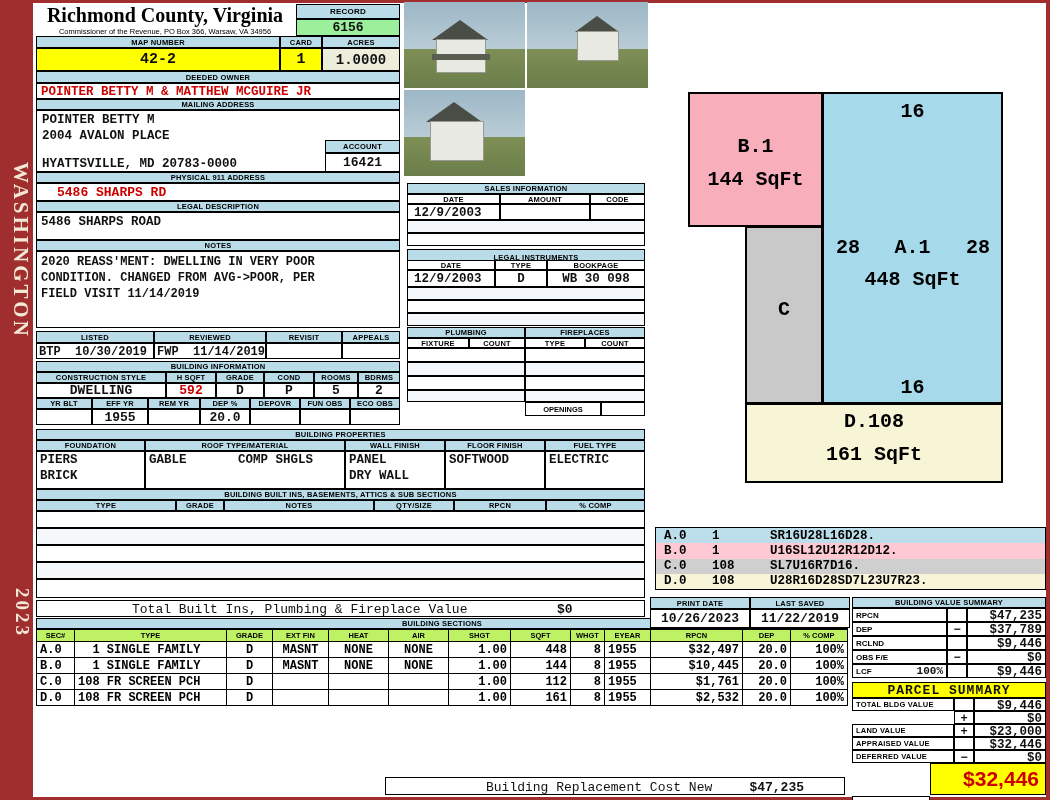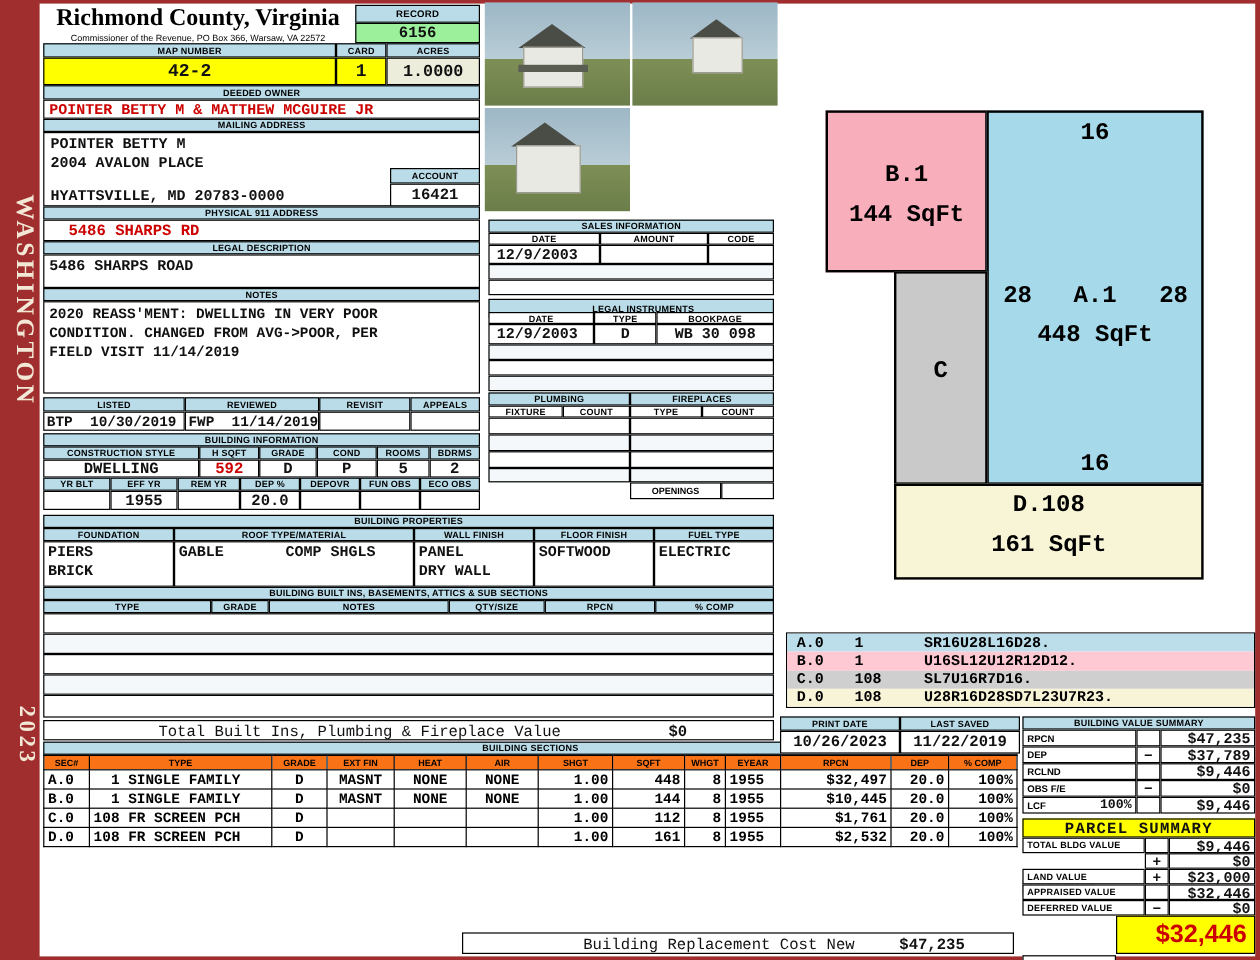--- a/index.html
+++ b/index.html
@@ -14,21 +14,21 @@
        box-sizing:border-box;white-space:nowrap;overflow:hidden;}
   .box{border:1px solid #000;background:#fff;box-sizing:border-box;}
   .mono{font-family:"Liberation Mono","DejaVu Sans Mono",monospace;font-weight:bold;
         white-space:pre;color:#111;}
   .red{color:#CC0000;}
   .erow{position:absolute;border:1px solid #000;background:#fff;box-sizing:border-box;}
   .center{display:flex;align-items:center;justify-content:center;}
   
   table.bs{position:absolute;left:36px;top:629px;width:812px;border-collapse:collapse;
            table-layout:fixed;}
-  table.bs th{background:#f97316;font:bold 7.5px "Liberation Sans",sans-serif;
+  table.bs th{background:#bef264;font:bold 7.5px "Liberation Sans",sans-serif;
               border:1px solid #000;height:11px;padding:0;overflow:hidden;}
   table.bs td{border:1px solid #000;height:15px;padding:0 3px;overflow:hidden;
               font:bold 12px "Liberation Mono",monospace;white-space:pre;}
   .tL{text-align:left}.tC{text-align:center}.tR{text-align:right}
   
   .photo{position:absolute;background:linear-gradient(#9db7c6 0%,#b9cdd6 55%,#7e8f56 55%,#6b7d49 100%);
          overflow:hidden;}
   .ph-house{position:absolute;background:#e9e9e4;border:1px solid #9a9a90;}
   .ph-roof{position:absolute;width:0;height:0;border-left:28px solid transparent;
            border-right:28px solid transparent;border-bottom:20px solid #4a4d45;}
@@ -51,21 +51,21 @@
 <body>
 
 <div class="page">
   <div class="card"></div>
 
   <div class="abs vtext" style="left:0;top:95px;width:33px;height:310px;font-size:21px;">WASHINGTON</div>
   <div class="abs vtext" style="left:0;top:578px;width:33px;height:70px;font-size:19px;">2023</div>
 
   <div class="abs" style="left:36px;top:4px;width:258px;height:32px;text-align:center;">
     <div style="font:bold 20px 'Liberation Serif',serif;">Richmond County, Virginia</div>
-    <div style="font:7.5px 'Liberation Sans',sans-serif;">Commissioner of the Revenue, PO Box 366, Warsaw, VA 22572</div>
+    <div style="font:7.5px 'Liberation Sans',sans-serif;">Commissioner of the Revenue, PO Box 366, Warsaw, VA 34956</div>
   </div>
   <div class="hdr abs" style="left:296px;top:4px;width:104px;height:15px;font-size:8px;">RECORD</div>
   <div class="box abs mono center" style="left:296px;top:19px;width:104px;height:17px;background:#9CF09C;font-size:13px;">6156</div>
 
   <div class="hdr abs" style="left:36px;top:36px;width:244px;height:12px;">MAP NUMBER</div>
   <div class="hdr abs" style="left:280px;top:36px;width:42px;height:12px;">CARD</div>
   <div class="hdr abs" style="left:322px;top:36px;width:78px;height:12px;">ACRES</div>
   <div class="box abs mono center" style="left:36px;top:48px;width:244px;height:23px;background:#FFFF00;font-size:15px;">42-2</div>
   <div class="box abs mono center" style="left:280px;top:48px;width:42px;height:23px;background:#FFFF00;font-size:15px;">1</div>
   <div class="box abs mono center" style="left:322px;top:48px;width:78px;height:23px;background:#EDEDDB;font-size:14px;">1.0000</div>

